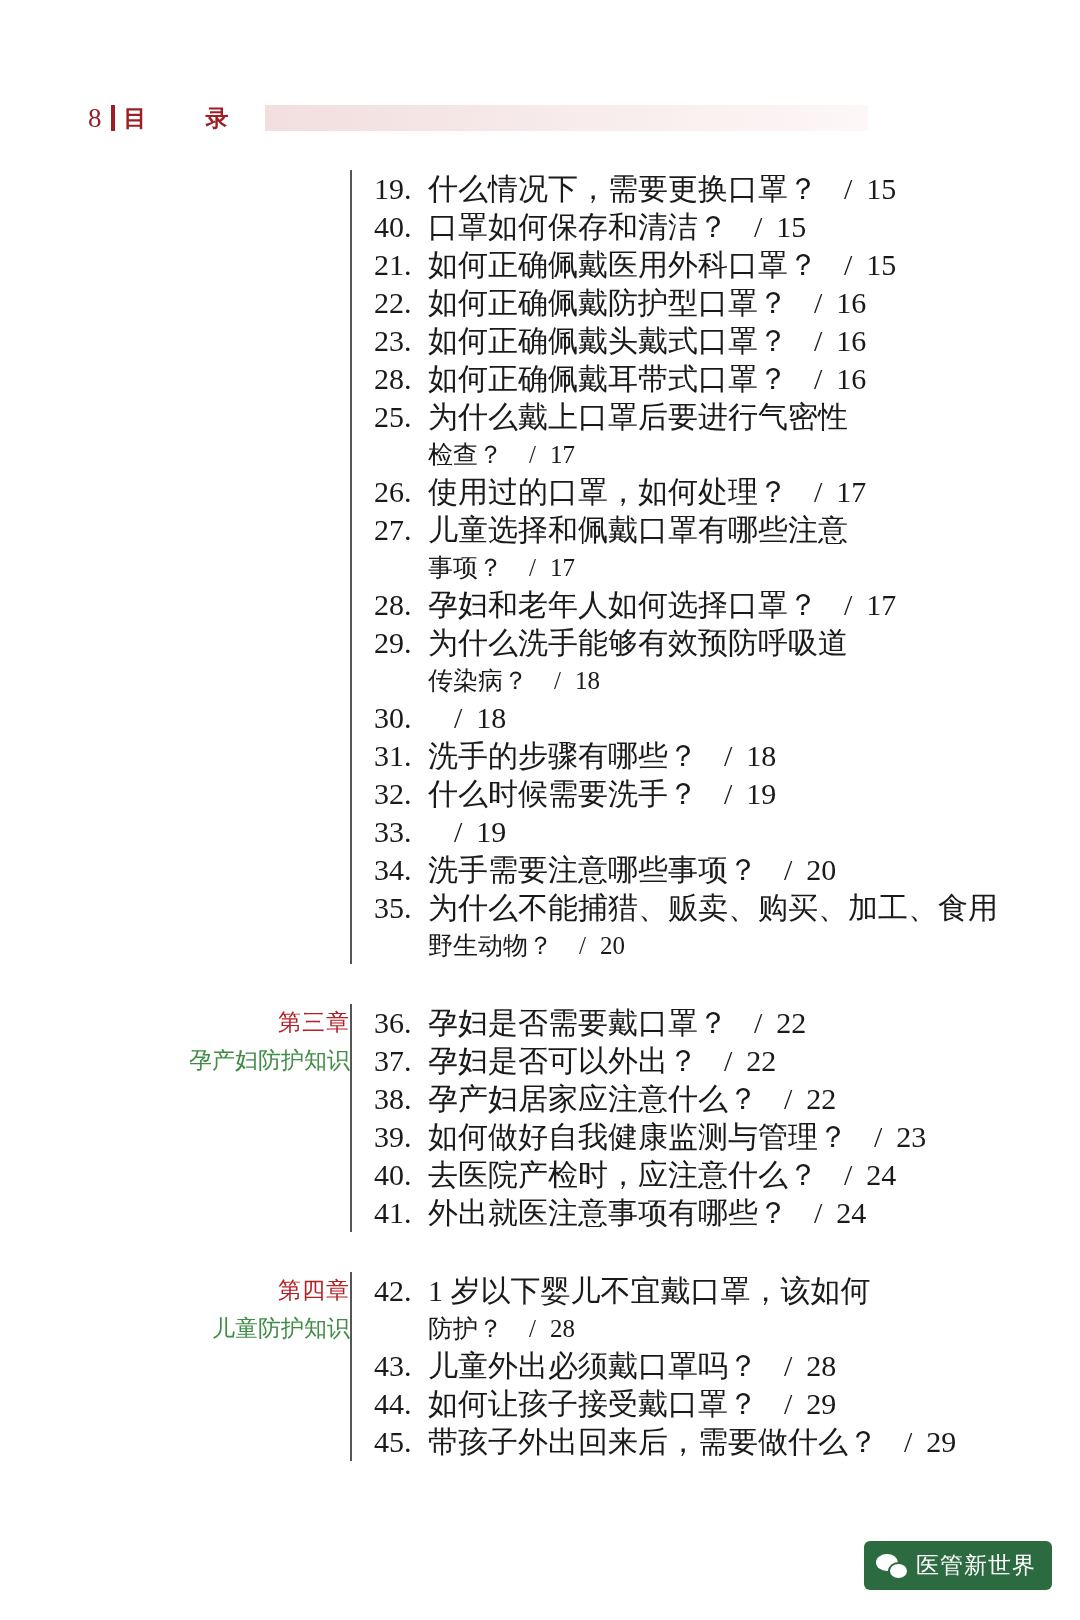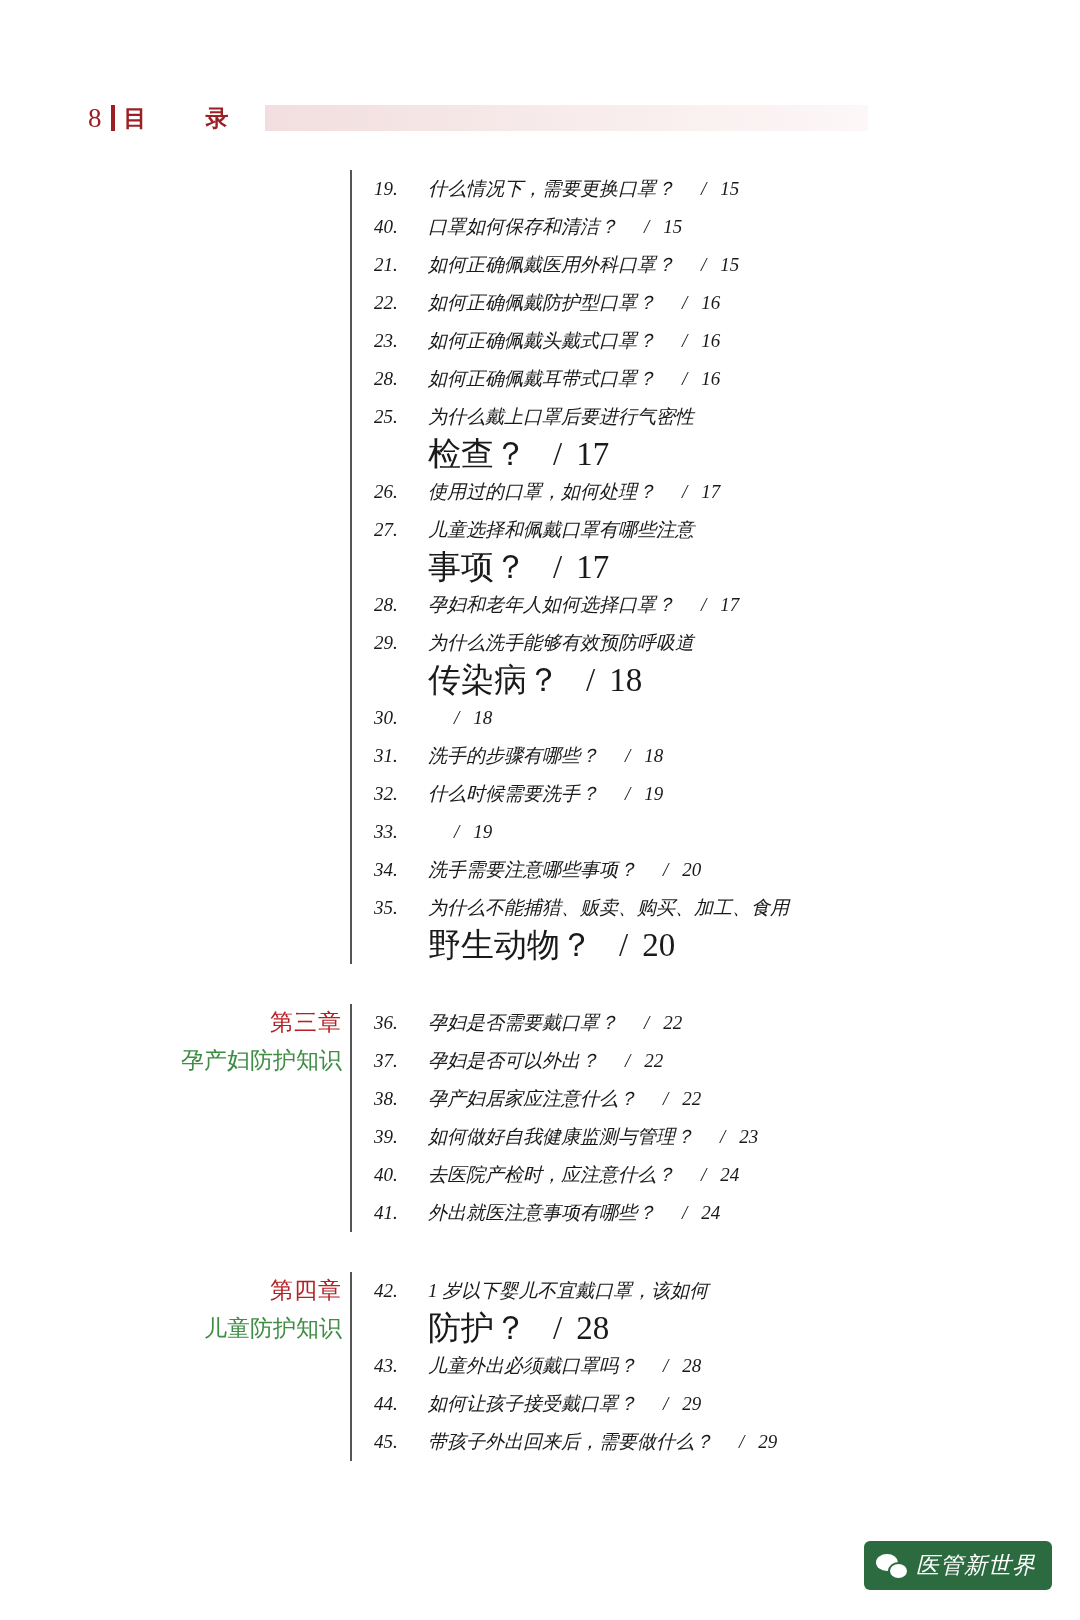--- a/index.html
+++ b/index.html
@@ -62,21 +62,21 @@
     display: flex;
     align-items: flex-start;
     margin-bottom: 0px;
   }
   .group + .group {
     margin-top: 40px;
   }
   .chapter-col {
     width: 200px;
     text-align: right;
-    padding-right: 8px;
+    padding-right: 0;
     box-sizing: border-box;
     flex: 0 0 200px;
   }
   .chapter-name {
     color: #b32025;
     font-size: 23px;
     letter-spacing: 1px;
     line-height: 38px;
     white-space: nowrap;
   }
@@ -88,68 +88,66 @@
     white-space: nowrap;
   }
   .entries {
     border-left: 2px solid #555;
     padding-left: 22px;
     flex: 1;
   }
   .entry {
     display: flex;
     align-items: flex-start;
-    font-size: 19px;
+    font-size: 30px;
     color: #1a1a1a;
     line-height: 37px;
     margin-bottom: 1px;
     white-space: nowrap;
-    font-style: italic;
   }
   .entry-num {
     width: 54px;
     flex: 0 0 54px;
     text-align: left;
     letter-spacing: 0px;
   }
   .entry-text {
     letter-spacing: 0px;
   }
   .entry-slash {
     margin: 0 14px 0 26px;
     color: #1a1a1a;
   }
   .entry-page {
     color: #1a1a1a;
   }
   .entry-cont {
     display: flex;
     align-items: baseline;
-    font-size: 33px;
+    font-size: 25px;
     color: #1a1a1a;
     line-height: 37px;
     padding-left: 54px;
     white-space: nowrap;
     text-align: right;
   }
 
   
   .wechat-badge {
     position: absolute;
     right: 28px;
     bottom: 30px;
     display: flex;
     align-items: center;
     background: #2b6b3f;
     border-radius: 6px;
     padding: 9px 16px 9px 12px;
     color: #ffffff;
     font-size: 23px;
     font-family: "Liberation Sans", sans-serif;
-    font-style: italic;
   }
   .wechat-icon {
     width: 30px;
     height: 26px;
     margin-right: 10px;
     position: relative;
     flex: 0 0 30px;
   }
   .wechat-icon .b1 {
     position: absolute;

